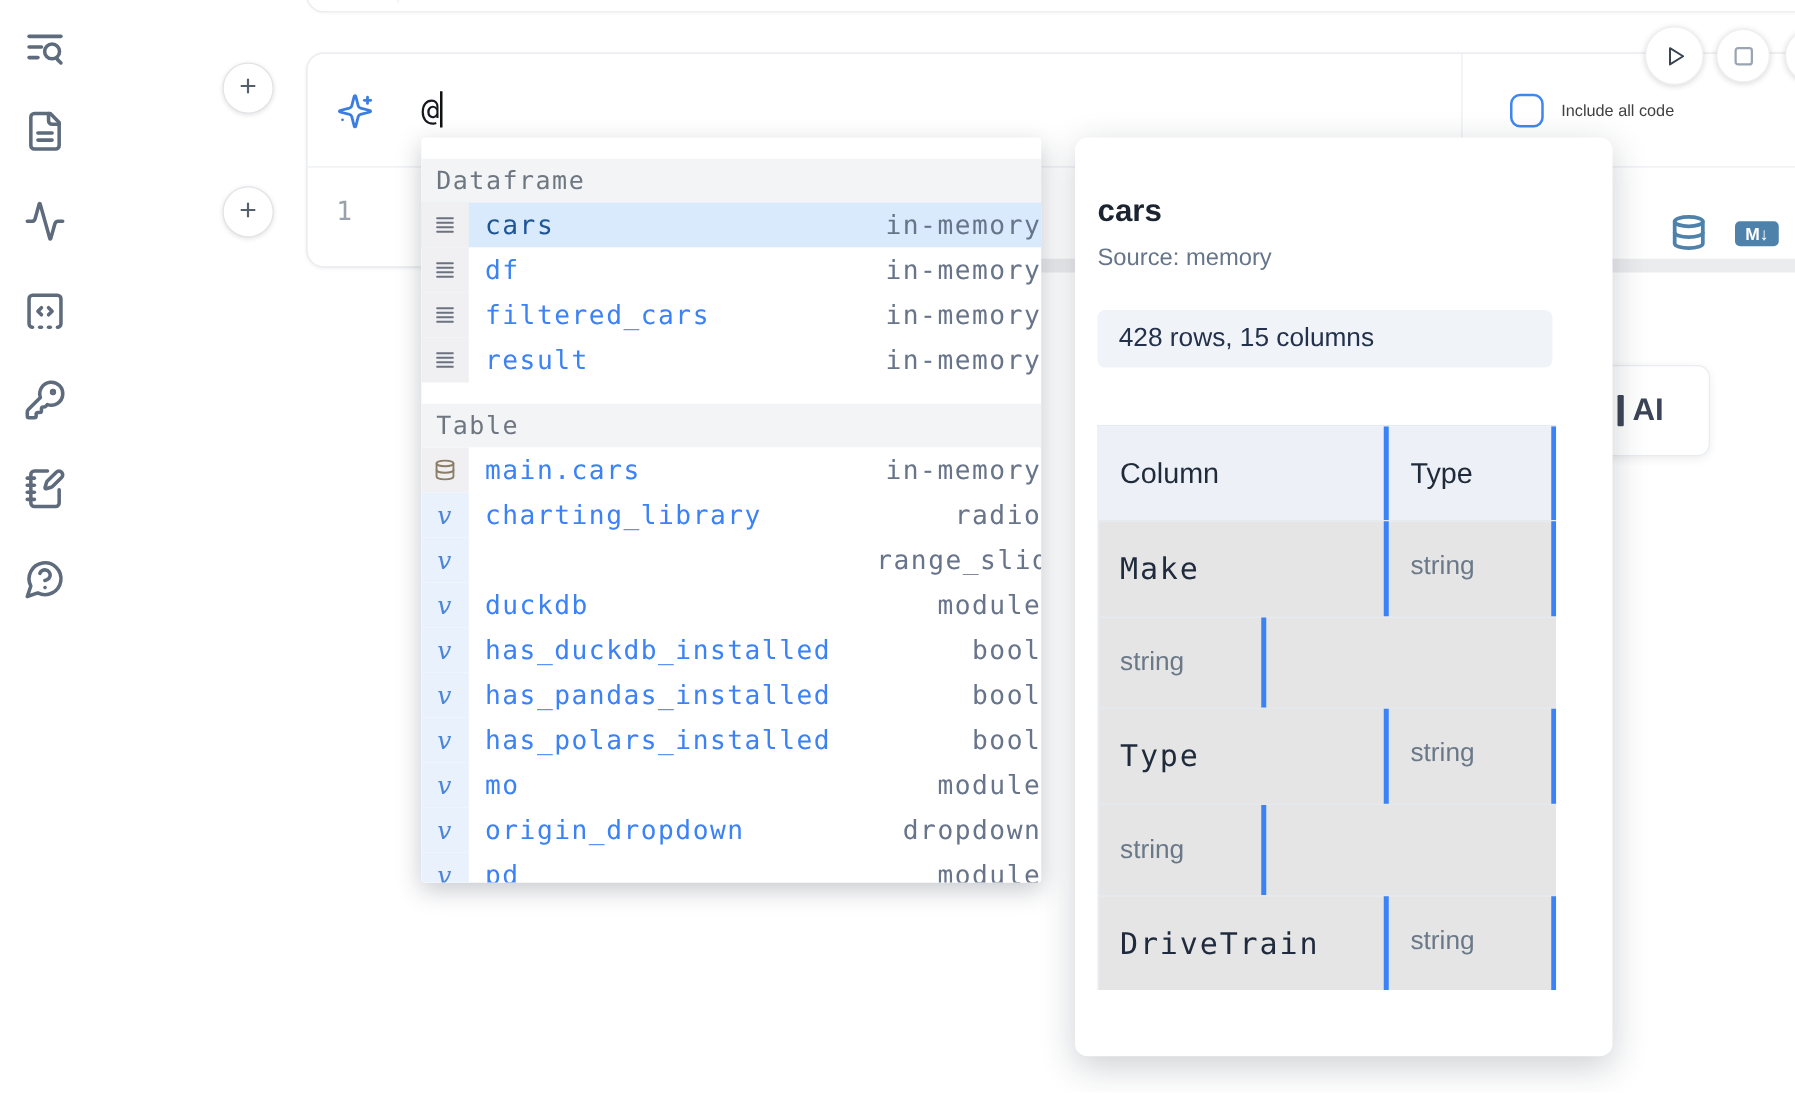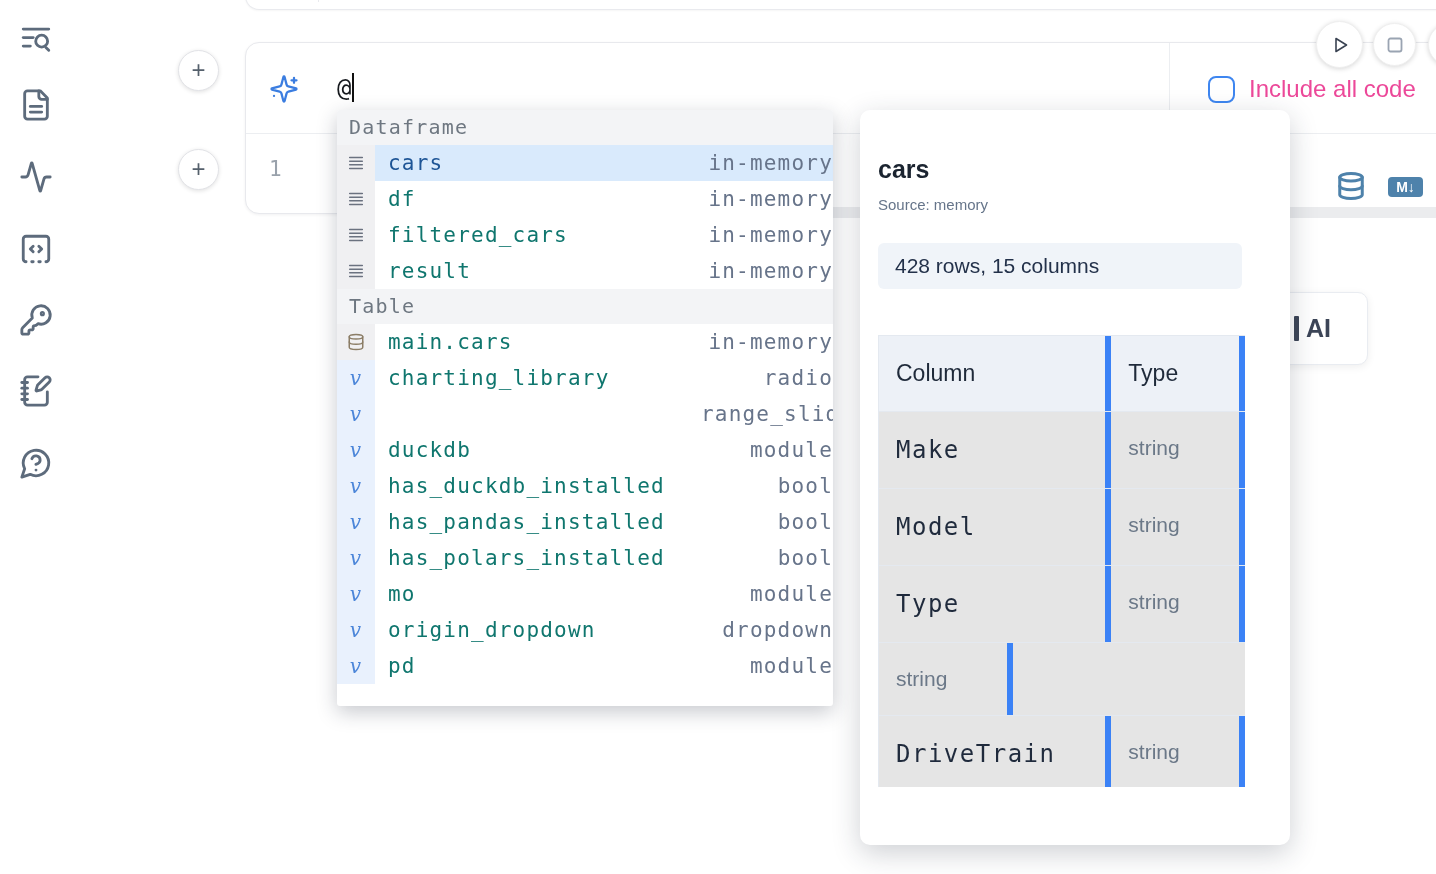--- a/index.html
+++ b/index.html
@@ -25,21 +25,21 @@
     box-shadow:0 1px 3px rgba(15,23,42,.06); }
   .prompt-row { position:absolute; left:0; right:0; top:0; height:91px; border-bottom:1px solid #eceef1; }
   .sparkles { position:absolute; left:23px; top:31px; width:30px; height:30px; color:#3b7de0; }
   .sparkles svg { width:100%; height:100%; }
   .prompt-text { position:absolute; left:91px; top:30px; display:flex; align-items:center;
     font-family:"DejaVu Sans Mono","Liberation Mono",monospace; font-size:24px; color:#15181d; }
   .caret { display:inline-block; width:2px; height:29px; background:#111; margin-left:1px; }
   .prompt-divider { position:absolute; left:923px; top:0; bottom:0; width:1px; background:#eceef1; }
   .include-row { position:absolute; left:962px; top:32px; display:flex; align-items:center; gap:14px; }
   .checkbox { width:27px; height:27px; border:2px solid #3e86f0; border-radius:8px; background:#fff; cursor:pointer; }
-  .include-label { font-size:24px; color:#ec4899; }
+  .include-label { font-size:13px; color:#404040; }
 
   .code-row { position:absolute; left:0; right:0; top:91px; bottom:0; }
   .line-no { position:absolute; left:23px; top:23px;
     font-family:"DejaVu Sans Mono","Liberation Mono",monospace; font-size:21px; color:#99a1ab; }
   .db-btn { position:absolute; left:1090px; top:36px; width:30px; height:32px; color:#4e82ab; cursor:pointer; }
   .db-btn svg { width:100%; height:100%; }
   .md-badge { position:absolute; left:1142px; top:43px; width:35px; height:20px; background:#4e82ab;
     border-radius:4px; color:#fff; font-weight:bold; font-size:14px; text-align:center; line-height:20px;
     cursor:pointer; letter-spacing:0; }
 
@@ -61,44 +61,44 @@
   .ai-card { position:absolute; left:1240px; top:292px; width:128px; height:73px; background:#fff;
     border:1px solid #e9ecf1; border-radius:10px; box-shadow:0 2px 8px rgba(0,0,0,.07);
     display:flex; align-items:center; justify-content:flex-end; padding-right:36px; z-index:5; cursor:pointer; }
   .ai-clip { width:5px; height:25px; background:#3c4557; margin-right:7px; border-radius:1px; }
   .ai-label { font-size:25px; font-weight:bold; color:#3c4557; }
 
   
   .dropdown { position:absolute; left:337px; top:110px; width:496px; height:596px; z-index:10;
     background:#fff; border-radius:3px; box-shadow:0 6px 20px rgba(30,40,60,.25); overflow:hidden;
     font-family:"DejaVu Sans Mono","Liberation Mono",monospace; letter-spacing:1.2px; }
-  .ac-hdr { height:35px; line-height:35px; background:#f3f4f6; color:#6e7781; font-size:20px; padding-left:12px; }
+  .ac-hdr { height:35px; line-height:35px; background:#f3f4f6; color:#6e7781; font-size:20px; padding-left:12px;margin-top:17px; }
   .ac-row { height:36px; display:flex; align-items:center; background:#fff; cursor:pointer; }
   .ac-row.sel { background:#d9eafc; }
   .gut { width:38px; align-self:stretch; display:flex; align-items:center; justify-content:center; flex:none; }
   .gut.g-gray { background:#f0f0f2; }
   .gut.g-blue { background:#e9f1fd; }
   .gut svg { width:18px; height:18px; }
   .var-v { font-family:"DejaVu Serif",serif; font-style:italic; font-size:20px; color:#4c86d9; }
-  .nm { margin-left:13px; font-size:21px; color:#0f766e; white-space:nowrap; }
+  .nm { margin-left:13px; font-size:21px; color:#3b82f6; white-space:nowrap; }
   .sel .nm { color:#1e5596; }
   .dt { margin-left:auto; font-size:21px; color:#67748a; white-space:nowrap; }
   .dt.trunc { width:132px; padding-right:0; overflow:hidden; flex:none; }
 
   
   .panel { position:absolute; left:860px; top:110px; width:430px; height:735px; z-index:20;
     background:#fff; border-radius:10px; box-shadow:0 8px 28px rgba(30,40,60,.22); padding:45px 18px 18px 18px; }
   .panel-title { font-size:25px; font-weight:bold; color:#1b2430; }
-  .panel-source { margin-top:12px; font-size:15px; color:#66758a; }
+  .panel-source { margin-top:12px; font-size:19px; color:#66758a; }
   .panel-pill { margin-top:30px; width:364px; background:#f0f4f9; border-radius:6px;
     padding:11px 17px; font-size:21px; color:#23314a; }
   .pv-table { margin-top:46px; width:367px; height:452px; overflow:hidden;
     border-top:1px solid #e4e9f0; border-left:1px solid #e4e9f0; }
   .pv-row { display:flex; border-bottom:1px solid #e4e9f0; }
-  .pv-row > div { border-right:6px solid #3b82f6; }
+  .pv-row > div { border-right:4px solid #3b82f6; }
   .pv-c1 { width:233px; padding:24px 0 24px 17px; }
   .pv-c2 { width:134px; padding:24px 0 24px 17px; }
   .pv-head { background:#edf1f7; }
   .pv-head .pv-c1, .pv-head .pv-c2 { font-size:23px; color:#1f2a3a; }
   .pv-body { background:#e5e5e5; }
   .pv-name { font-family:"DejaVu Sans Mono","Liberation Mono",monospace; letter-spacing:1.5px;
     font-size:24px; color:#1f2a3c; }
   .pv-type { font-size:21px; color:#6b7888; }
 </style>
 </head>
@@ -345,21 +345,20 @@
     <div class="pv-table">
       <div class="pv-row pv-head">
         <div class="pv-c1">Column</div>
         <div class="pv-c2">Type</div>
       </div>
       <div class="pv-row pv-body">
         <div class="pv-c1 pv-name">Make</div>
         <div class="pv-c2 pv-type">string</div>
       </div>
       <div class="pv-row pv-body">
-        <div class="pv-c1 pv-name">Model</div>
         <div class="pv-c2 pv-type">string</div>
       </div>
       <div class="pv-row pv-body">
         <div class="pv-c1 pv-name">Type</div>
         <div class="pv-c2 pv-type">string</div>
       </div>
       <div class="pv-row pv-body">
         <div class="pv-c2 pv-type">string</div>
       </div>
       <div class="pv-row pv-body">

